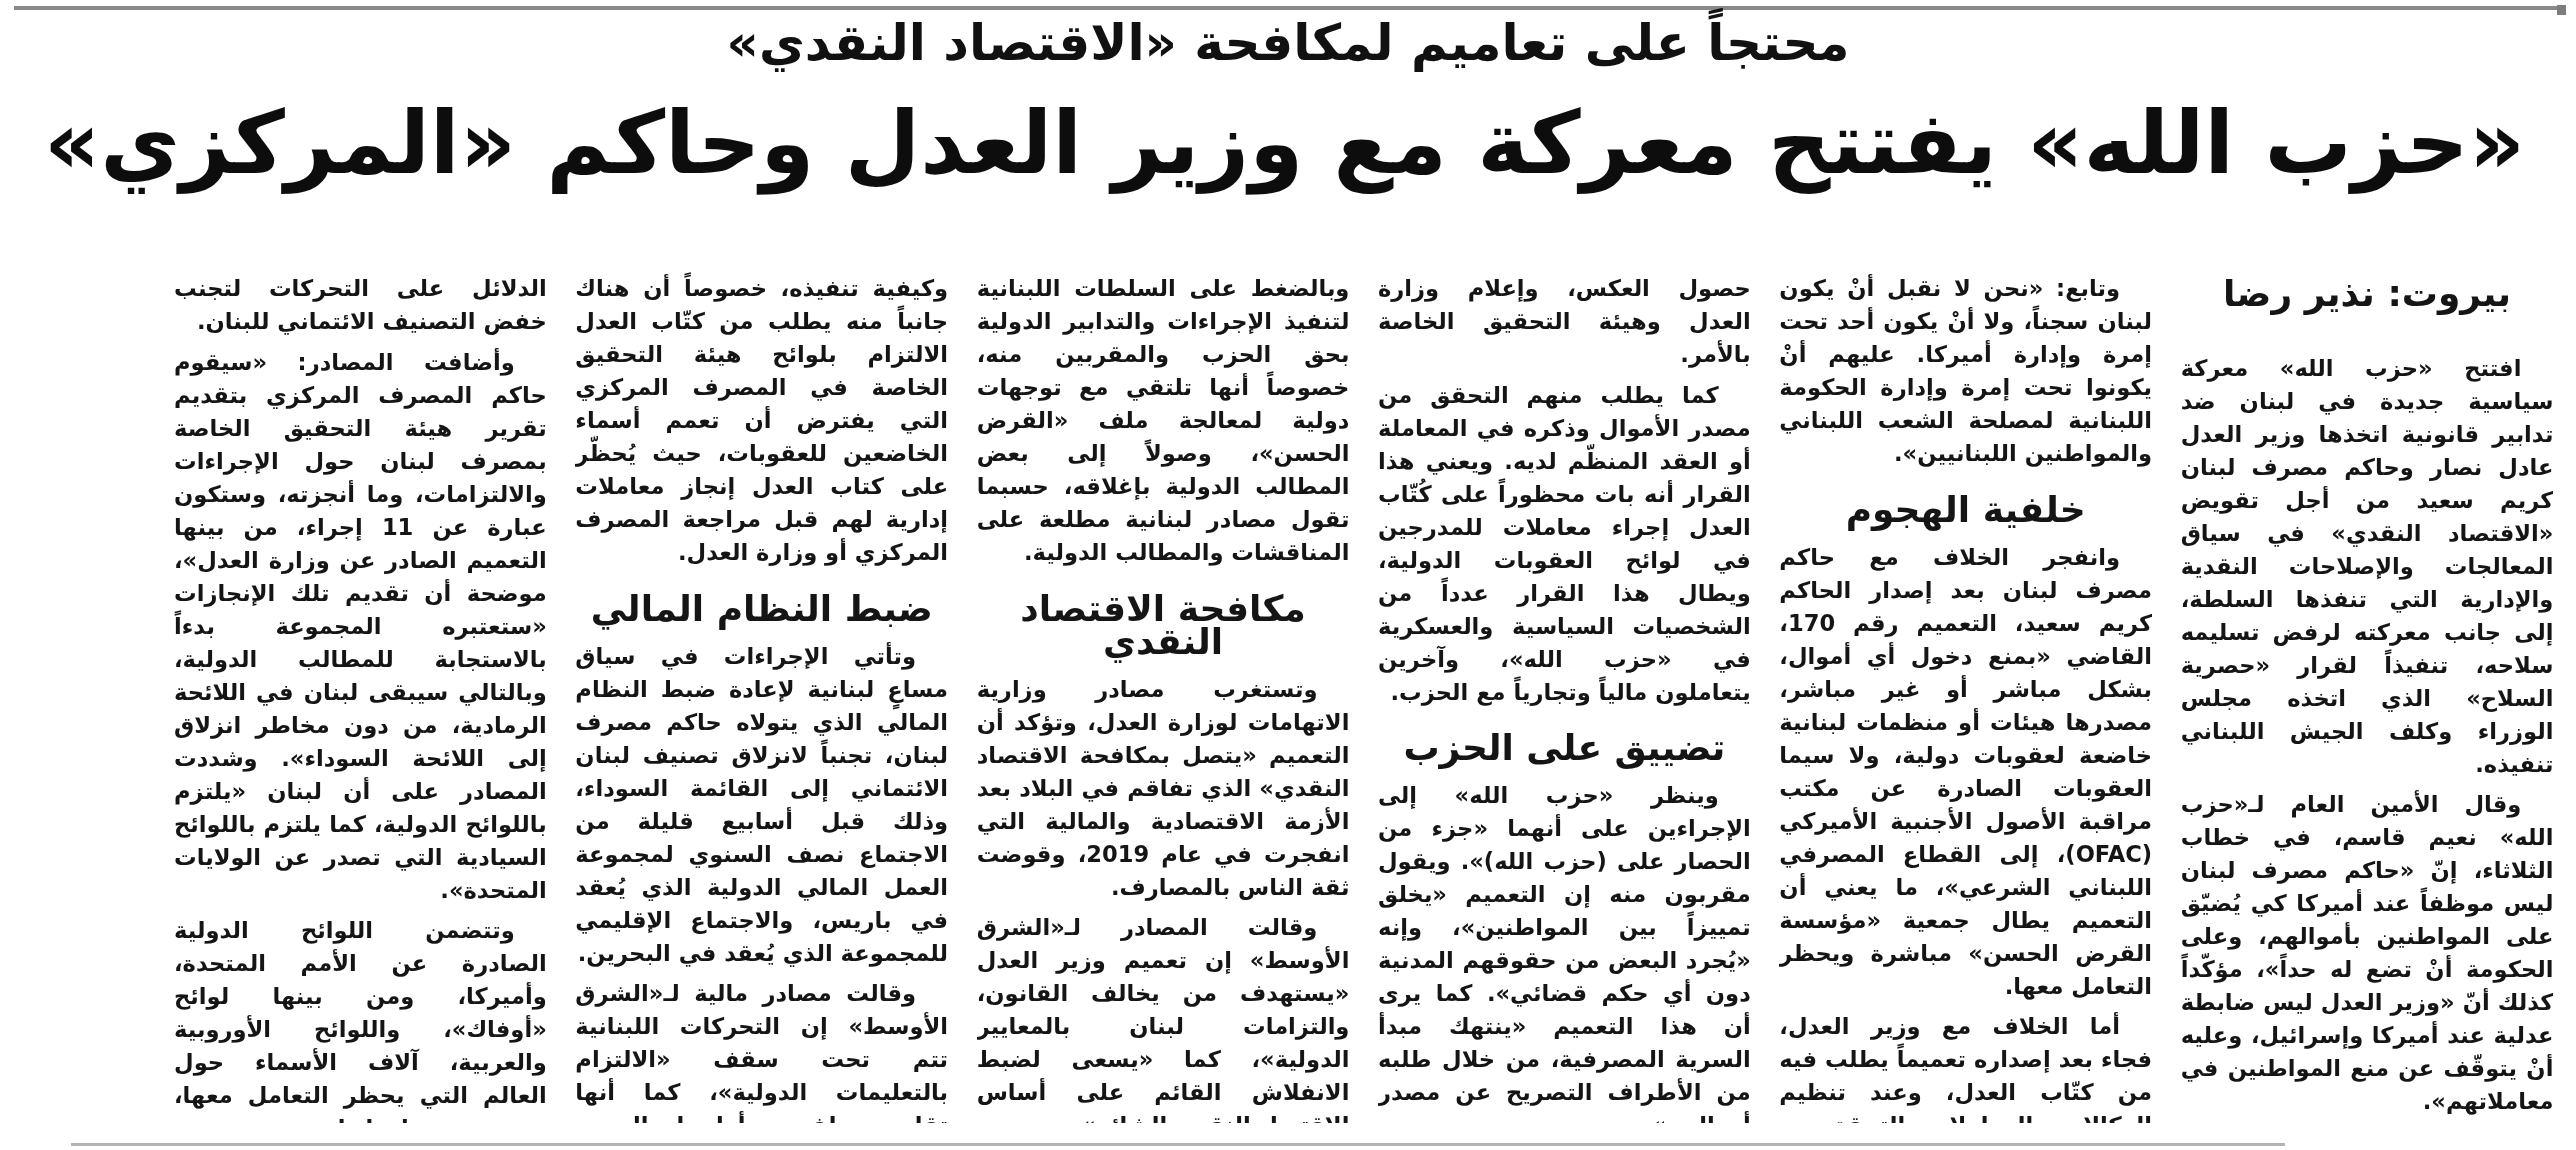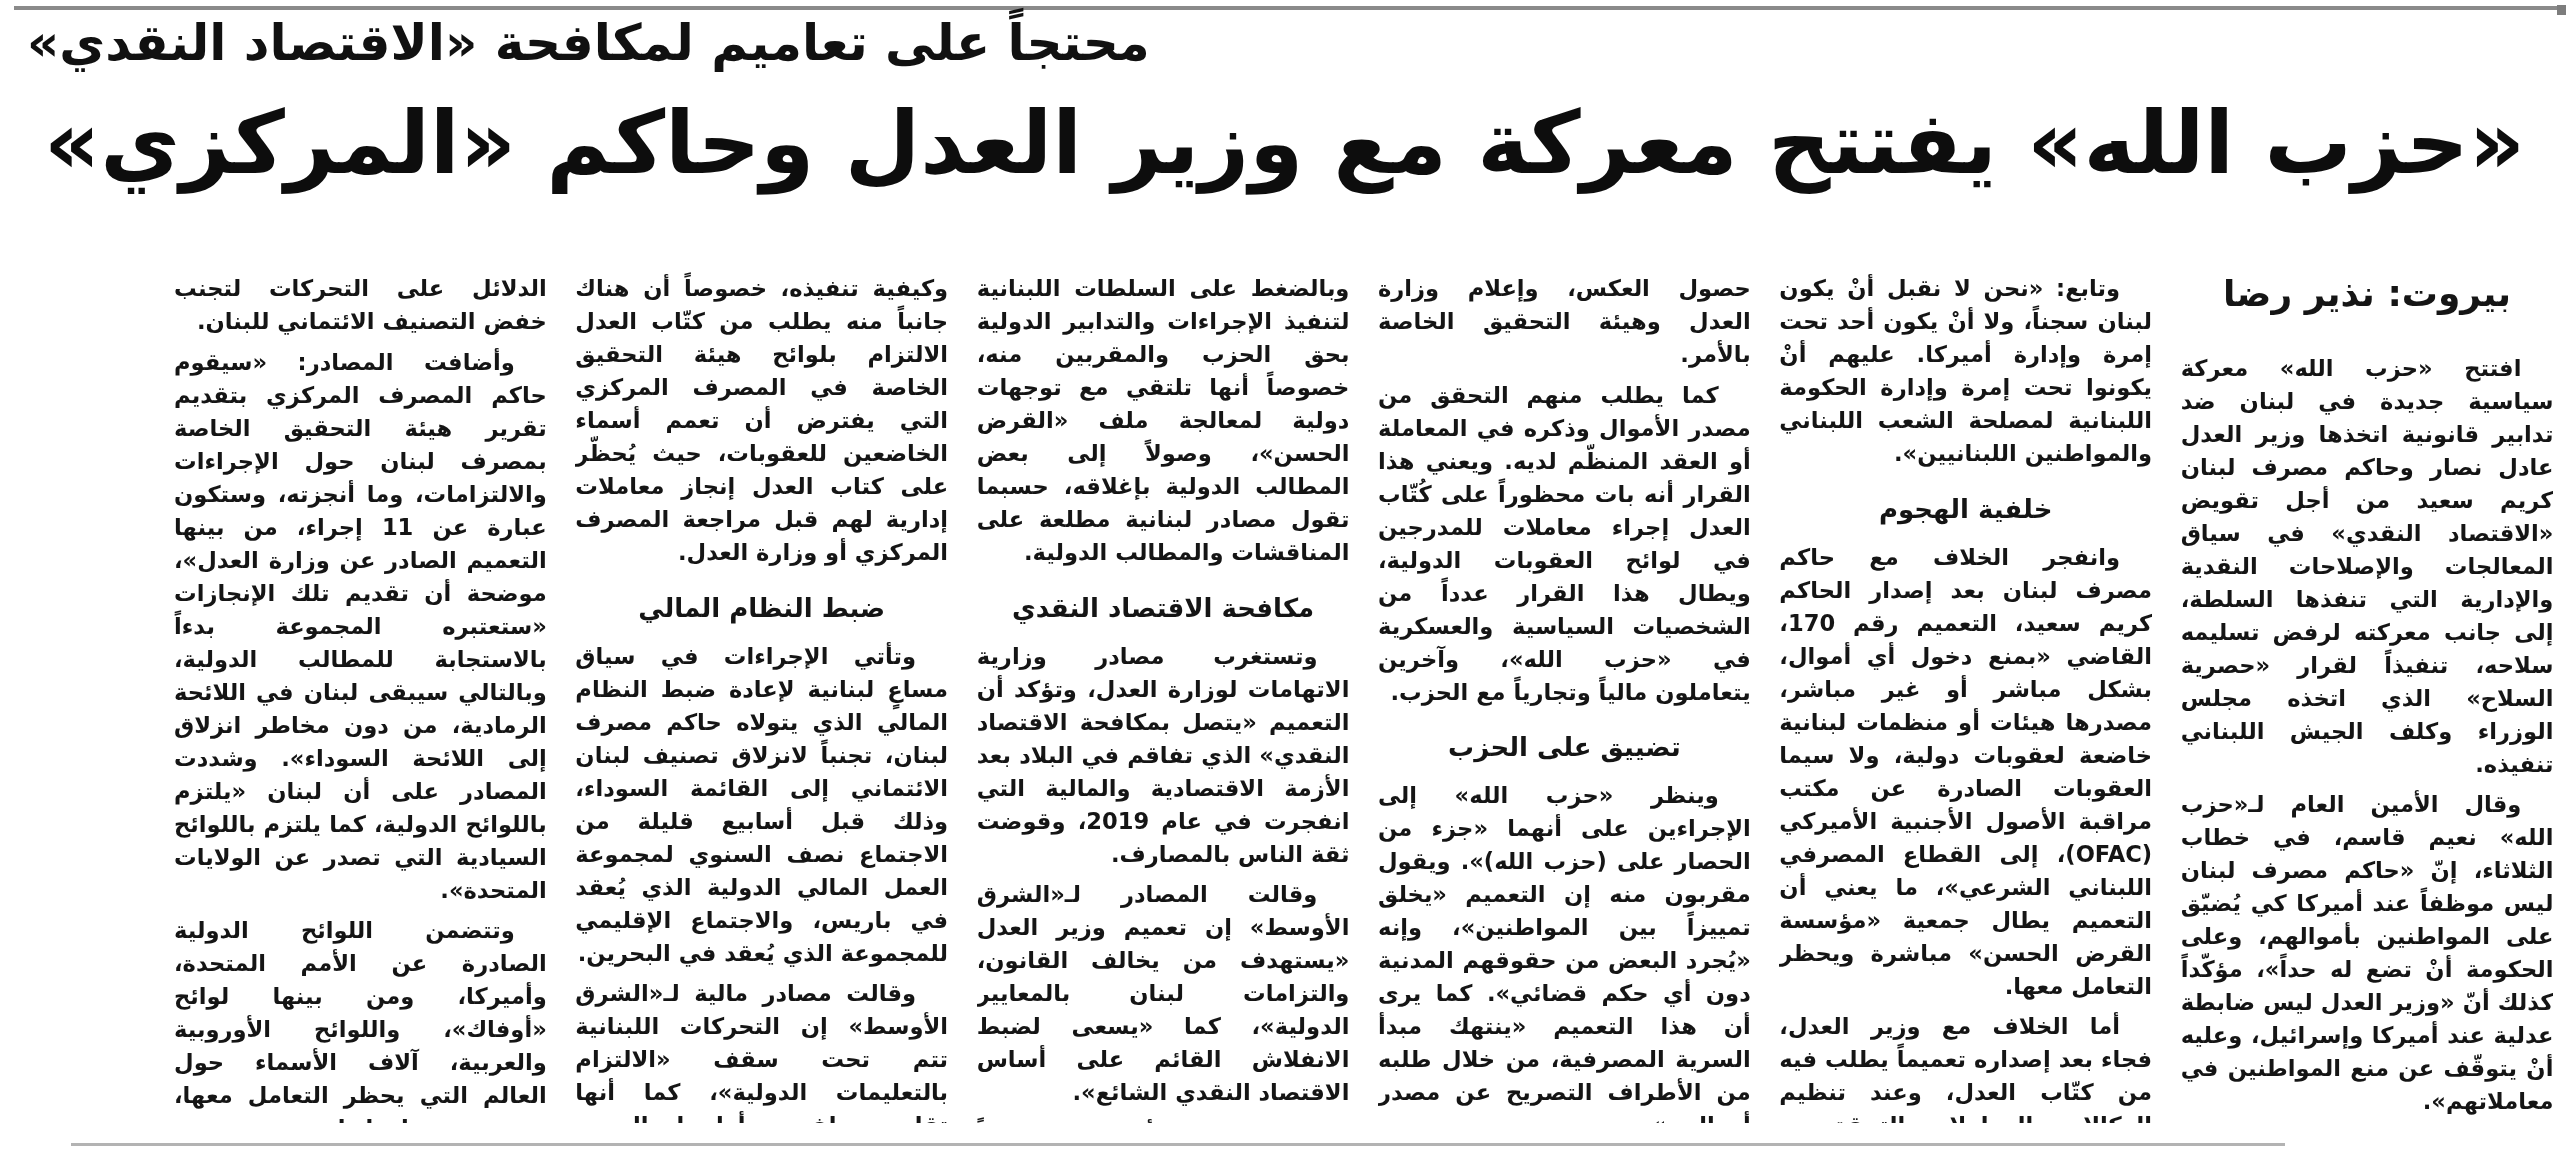--- a/index.html
+++ b/index.html
@@ -11,21 +11,21 @@
   }
   .top-rule {
     position: absolute; top: 6px; left: 13.5px; right: 12px; height: 3.8px;
     background: #8a8a8a;
   }
   .top-rule .end-nub {
     position: absolute; right: -1.5px; top: -1.5px; width: 9px; height: 10.5px; background: #7d7d7d;
   }
   .kicker {
     position: absolute; top: 13.5px; right: 27px; left: 27px;
-    direction: rtl; text-align: left;
+    direction: rtl; text-align: center;
     font-size: 50px; font-weight: bold; letter-spacing: 0;
     color: #111;
   }
   .headline {
     position: absolute; top: 92px; right: 7px; left: 0;
     direction: rtl; text-align: center;
     font-size: 87px; font-weight: bold;
     color: #0d0d0d;
   }
   .body-cols {
@@ -41,21 +41,21 @@
   }
   .byline {
     font-size: 36px; font-weight: bold; text-align: center;
     margin: 4.5px 0 42px 0; direction: rtl;
   }
   .para {
     margin: 0 0 7.5px 0; text-indent: 32px; direction: rtl;
   }
   .para.cont { text-indent: 0; }
   .subhead {
-    font-size: 26px; font-weight: bold; text-align: center;
+    font-size: 36px; font-weight: bold; text-align: center;
     margin: 22.6px 0 15px 0; direction: rtl; text-indent: 0;
   }
   .bottom-rule {
     position: absolute; bottom: 4.5px; left: 71px; width: 2214px; height: 3px;
     background: #b3b3b3;
   }
 </style>
 </head>
 <body>
 

